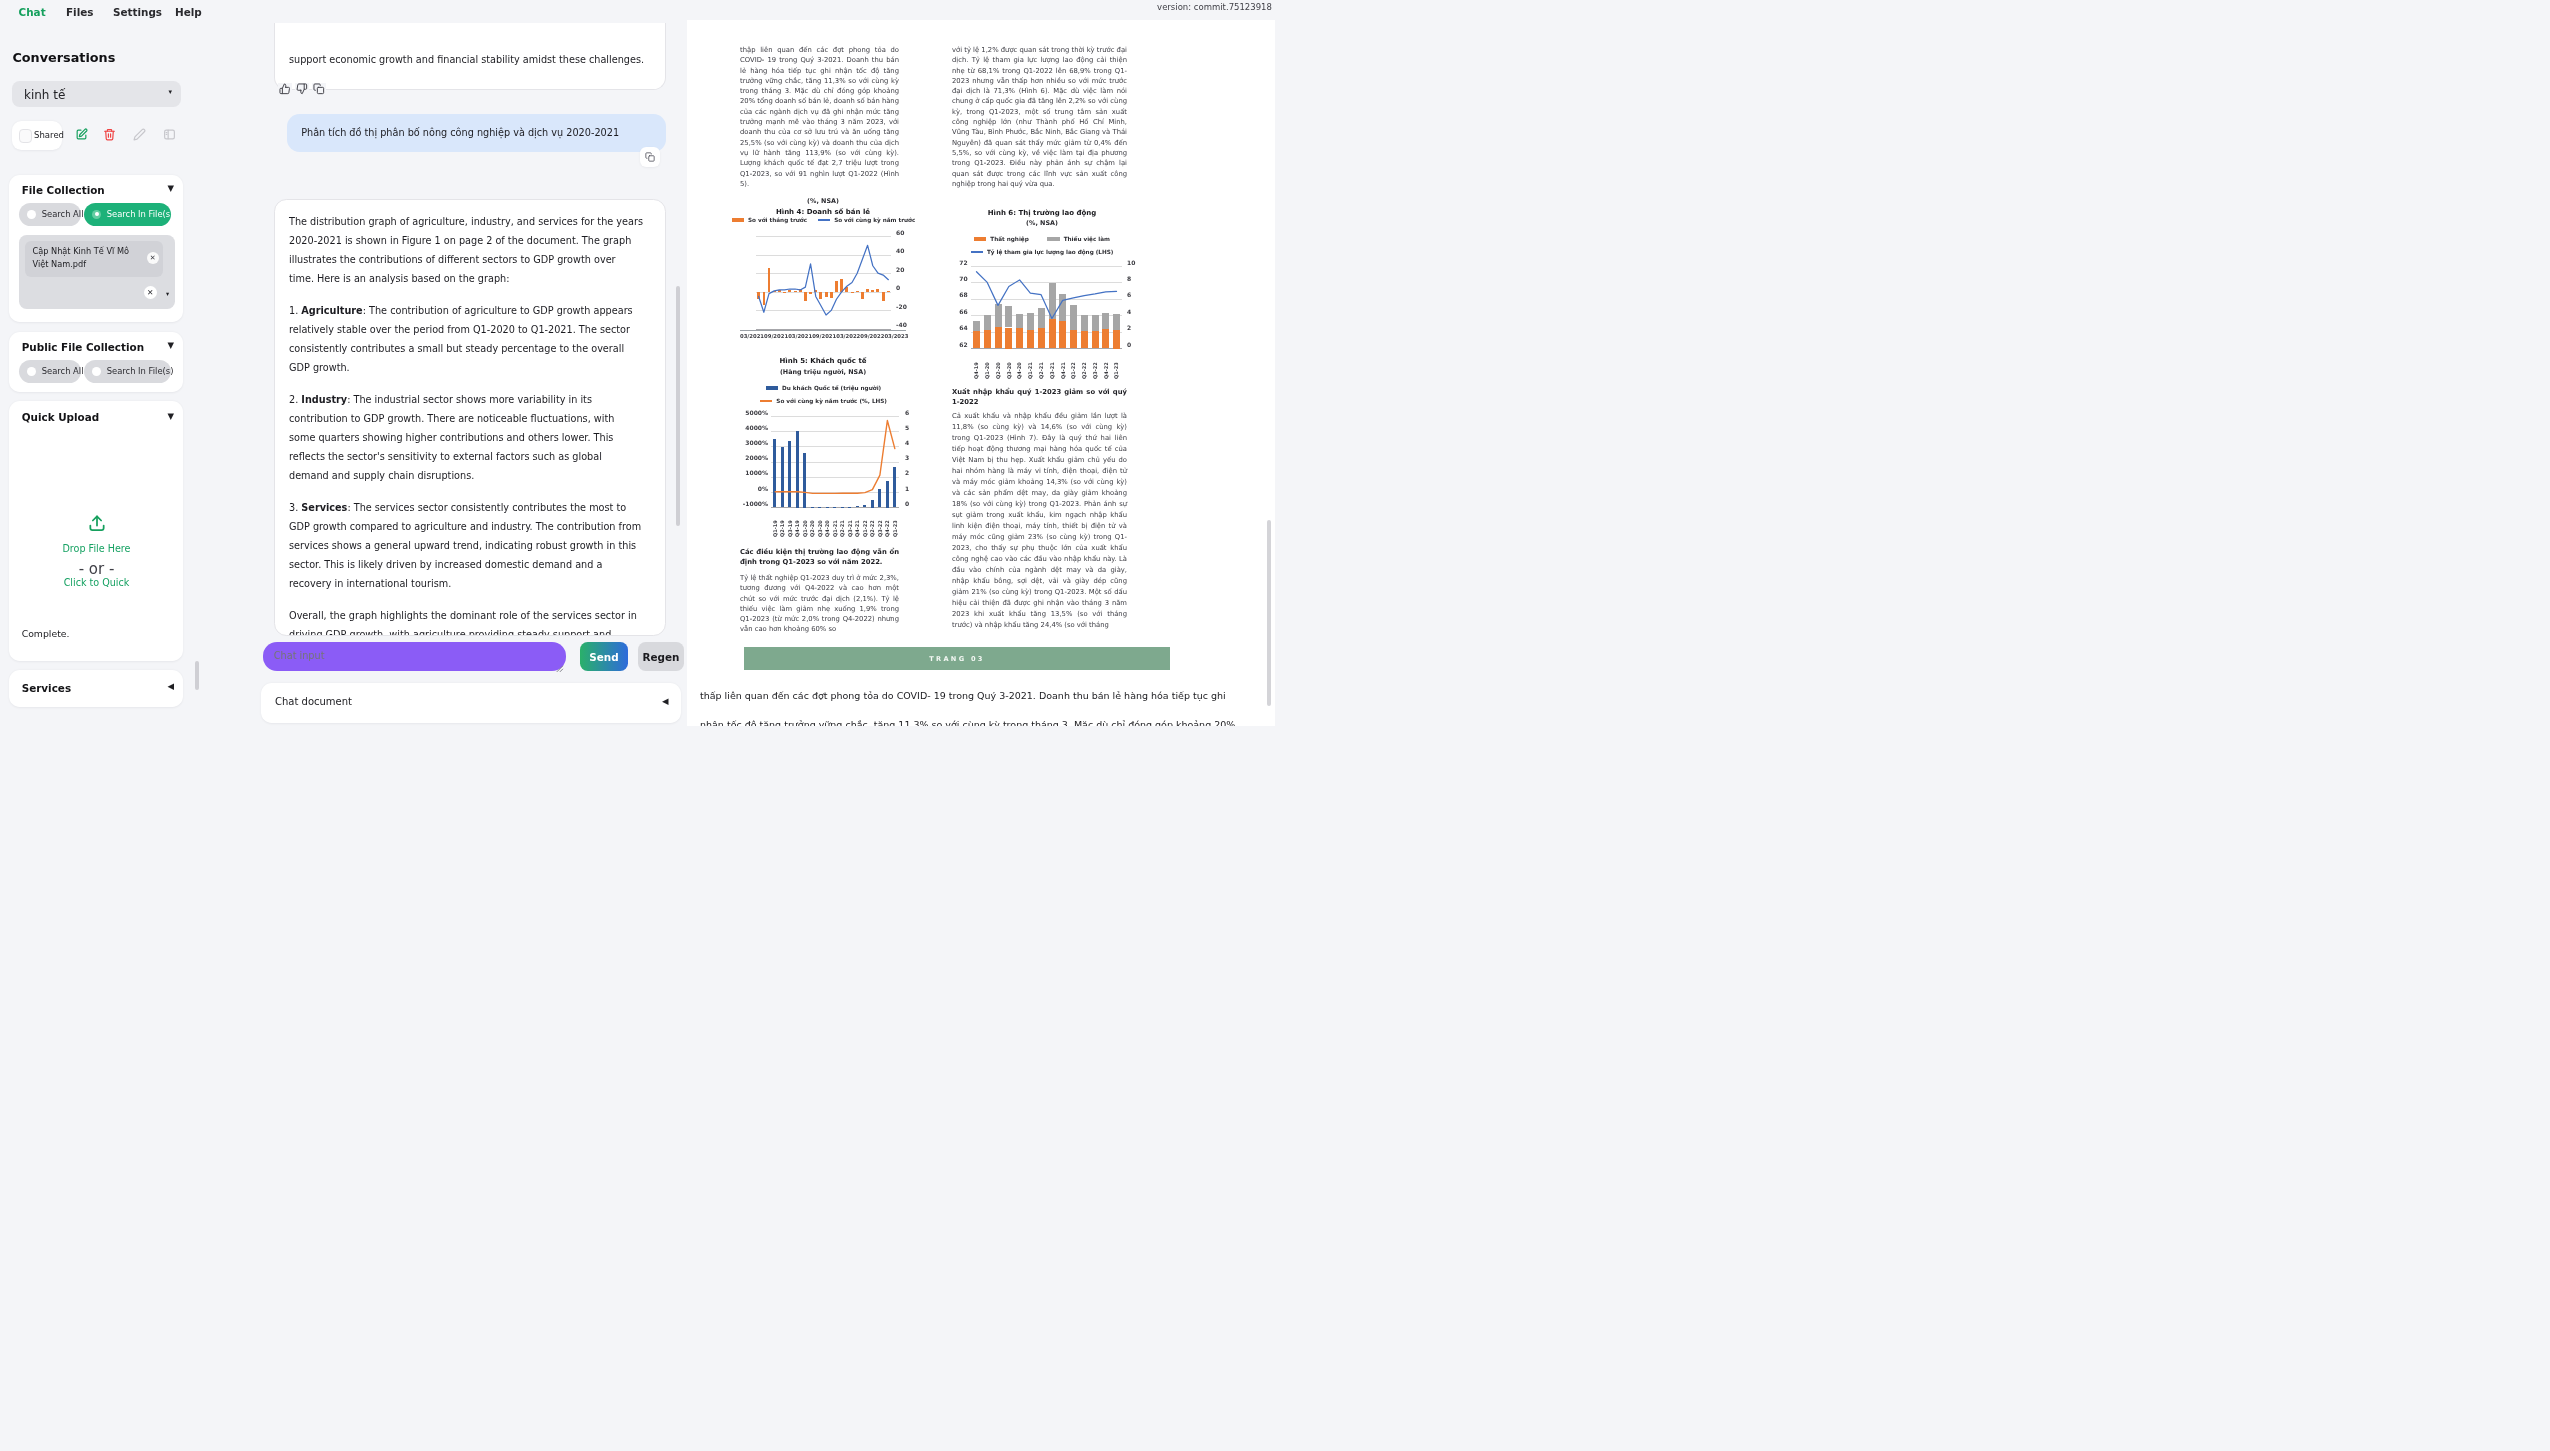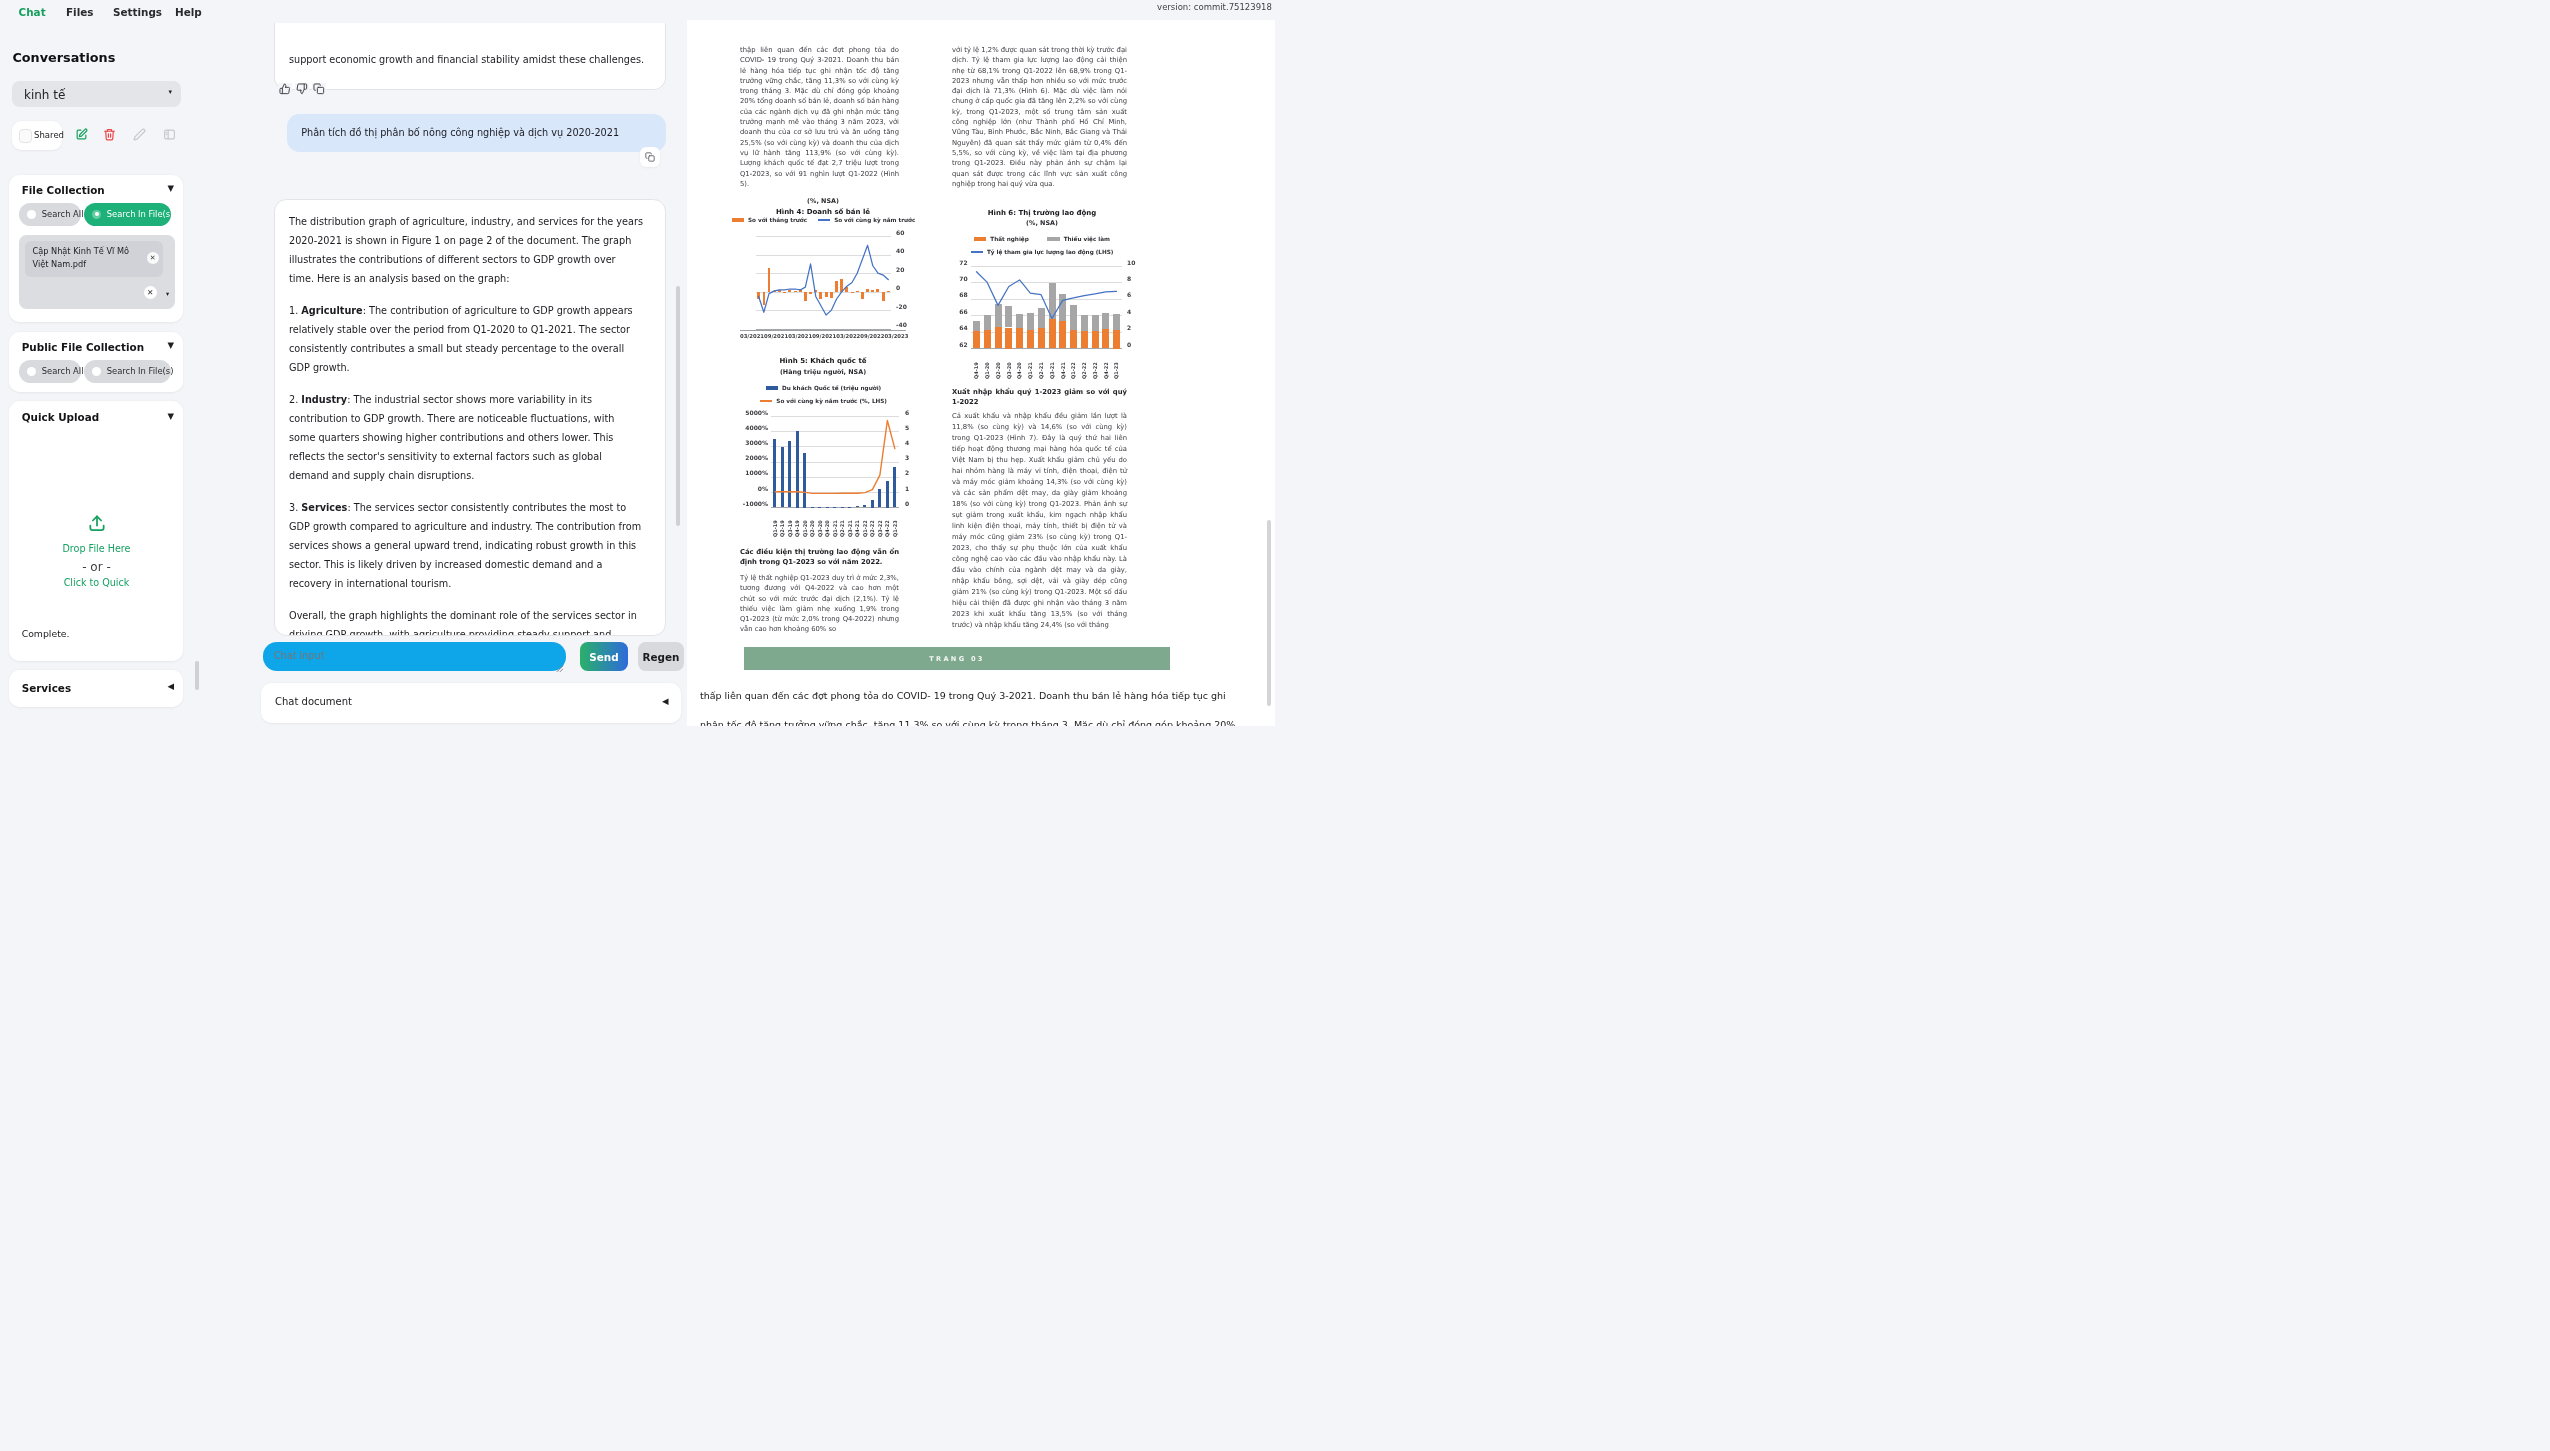--- a/index.html
+++ b/index.html
@@ -136,21 +136,21 @@
     <span class="abs caret" style="right:9.3px;top:10px;font-size:8.5px;">▼</span>
     <div class="abs" style="left:7.7px;top:34px;width:159px;height:178px;">
       <div class="abs iconbtn" style="left:69px;top:77px;width:21.7px;height:21.7px;color:#16a05e;">
         <svg width="20" height="20" viewBox="0 0 24 24" fill="none" stroke="currentColor" stroke-width="2.1" stroke-linecap="round" stroke-linejoin="round">
             <path d="M12 15V4"></path>
             <path d="M7 9l5-5 5 5"></path>
             <path d="M4 15v3a2.5 2.5 0 0 0 2.5 2.5h11A2.5 2.5 0 0 0 20 18v-3"></path>
           </svg>
       </div>
       <div class="abs" style="left:0;top:108px;width:159px;text-align:center;font-size:9.6px;color:#17a263;">Drop File Here</div>
-      <div class="abs" style="left:0;top:125px;width:159px;text-align:center;font-size:12px;color:#3f3f46;">- or -</div>
+      <div class="abs" style="left:0;top:125px;width:159px;text-align:center;font-size:15px;color:#3f3f46;">- or -</div>
       <div class="abs" style="left:0;top:142px;width:159px;text-align:center;font-size:9.6px;color:#17a263;">Click to Quick</div>
     </div>
     <span class="abs" style="left:12.4px;top:227px;font-size:9.3px;color:#1b1b1f;">Complete.</span>
   </div>
 
   <div class="card abs" style="left:9.3px;top:648px;width:174px;height:37px;">
     <span class="abs sideTitle" style="left:12.4px;top:12.4px;">Services</span>
     <span class="abs caret" style="right:9.3px;top:11.6px;font-size:8.5px;">◀</span>
   </div>
 
@@ -197,21 +197,21 @@
       <div class="msgtext" style="margin-bottom:13px;"><span>1. </span><b>Agriculture</b><span>: The contribution of agriculture to GDP growth appears relatively stable over the period from Q1-2020 to Q1-2021. The sector consistently contributes a small but steady percentage to the overall GDP growth.</span></div>
       <div class="msgtext" style="margin-bottom:13px;"><span>2. </span><b>Industry</b><span>: The industrial sector shows more variability in its contribution to GDP growth. There are noticeable fluctuations, with some quarters showing higher contributions and others lower. This reflects the sector's sensitivity to external factors such as global demand and supply chain disruptions.</span></div>
       <div class="msgtext" style="margin-bottom:13px;"><span>3. </span><b>Services</b><span>: The services sector consistently contributes the most to GDP growth compared to agriculture and industry. The contribution from services shows a general upward trend, indicating robust growth in this sector. This is likely driven by increased domestic demand and a recovery in international tourism.</span></div>
       <div class="msgtext">Overall, the graph highlights the dominant role of the services sector in driving GDP growth, with agriculture providing steady support and industry showing more variability.</div>
     </div>
   </div>
 </div>
 
 <div class="scrollthumb" style="left:676px;top:286px;width:3.9px;height:240px;"></div>
 
-<textarea class="abs" style="left: 263px; top: 642px; width: 303px; height: 29px; background: #0ea5e9; border: none; border-radius: 14px; resize: none; box-sizing: border-box; padding: 7.7px 10.8px; font-size: 9.7px; color: rgb(35, 35, 39); outline: none;" placeholder="Chat input"></textarea>
+<textarea class="abs" style="left: 263px; top: 642px; width: 303px; height: 29px; background: #8b5cf6; border: none; border-radius: 14px; resize: none; box-sizing: border-box; padding: 7.7px 10.8px; font-size: 9.7px; color: rgb(35, 35, 39); outline: none;" placeholder="Chat input"></textarea>
 <span class="abs" style="left:556px;top:661px;color:#6b6b72;"><svg width="7.7" height="7.7" viewBox="0 0 10 10">
       <path d="M9 1L1 9M9 5L5 9" stroke="#7a7a82" stroke-width="1.2"></path>
     </svg></span>
 <div class="abs iconbtn" style="left:580px;top:642px;width:48px;height:29px;border-radius:7.7px;background:linear-gradient(90deg,#2ab06a,#2e6bdb);color:#fff;font-size:10.4px;font-weight:700;">Send</div>
 <div class="abs iconbtn" style="left:638px;top:642px;width:46px;height:29px;border-radius:7.7px;background:#d8d9dd;color:#1b1b1f;font-size:10.4px;font-weight:600;">Regen</div>
 
 <div class="card abs" style="left:261px;top:683px;width:420px;height:40px;">
   <span class="abs" style="left:14px;top:13px;font-size:10px;color:#1b1b1f;">Chat document</span>
   <span class="abs caret" style="right:12.4px;top:13px;font-size:8.5px;">◀</span>
 </div>

